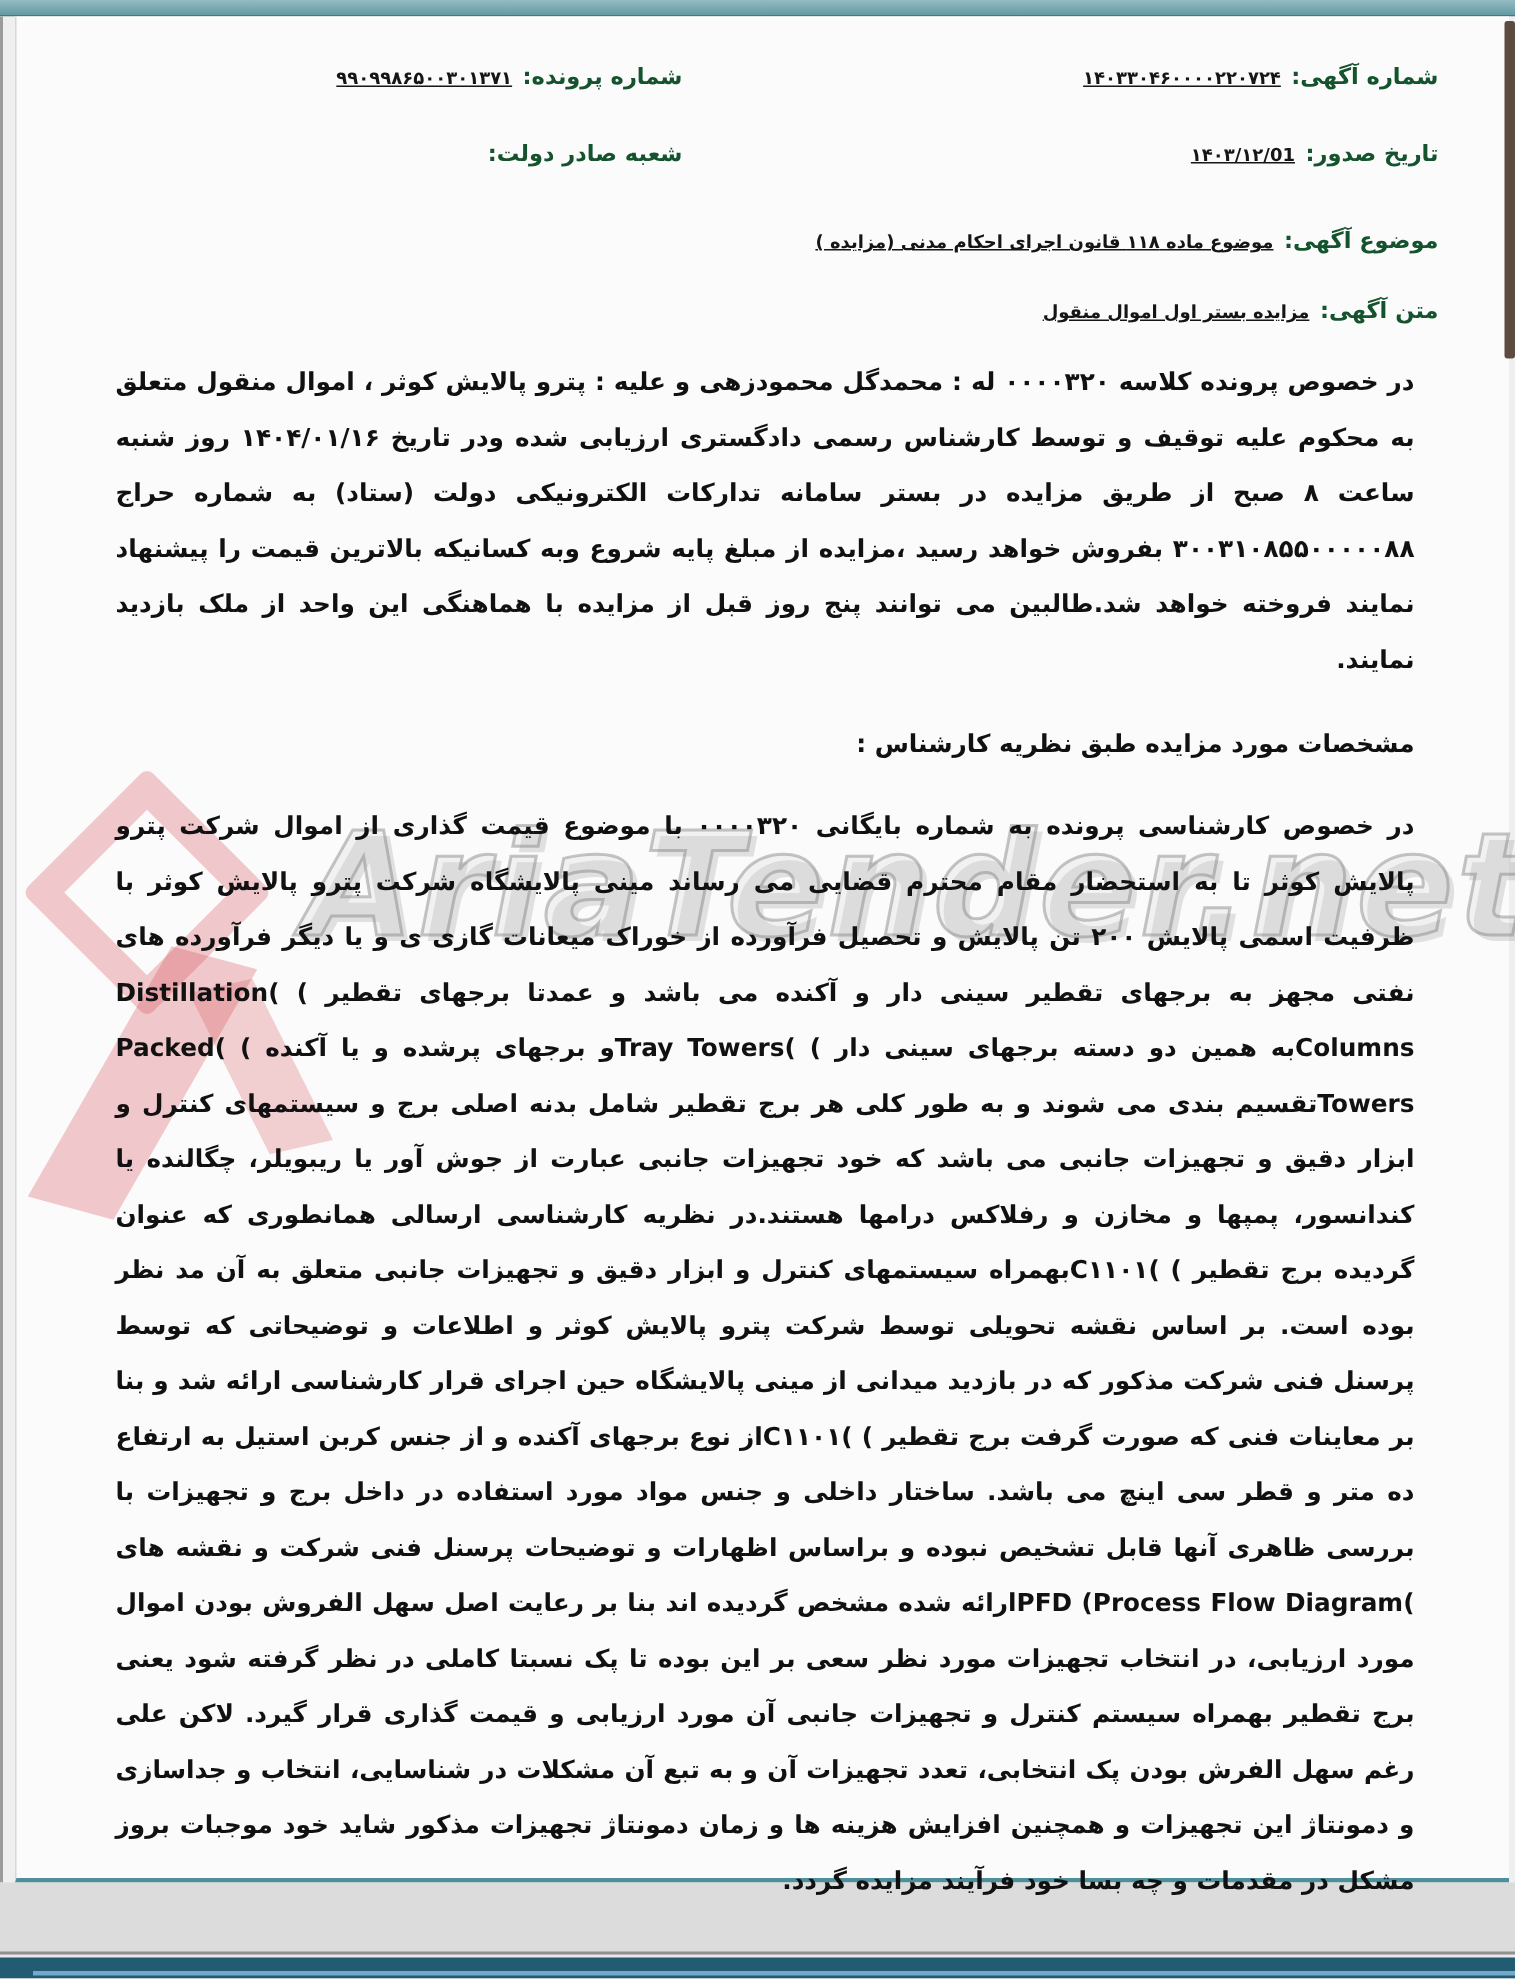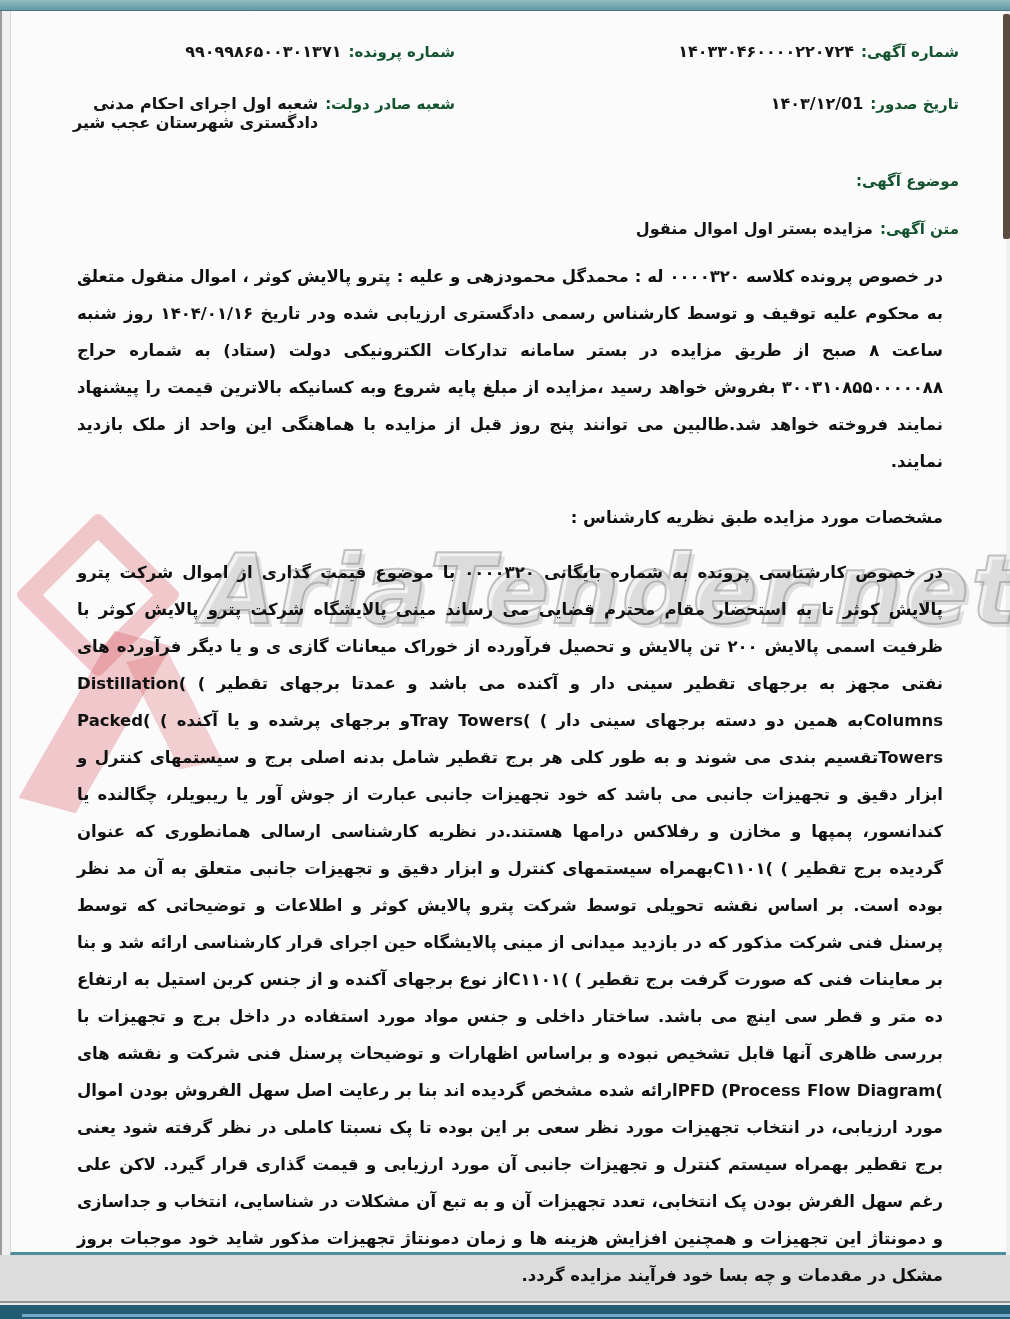--- a/index.html
+++ b/index.html
@@ -52,21 +52,21 @@
   .wm-swoosh2{
     position:absolute;top:150px;left:140px;width:46px;height:110px;
     background:rgba(214,80,90,0.26);
     transform:skewX(16deg) rotate(-12deg);
   }
   
   .hrow{display:flex;direction:rtl;align-items:baseline;}
   .pair{display:flex;direction:rtl;align-items:baseline;gap:7px;}
   .pair-wide{width:504px;flex:0 0 504px;}
   .lbl{color:#14532d;font-weight:bold;font-size:15px;white-space:nowrap;}
-  .val{color:#151515;font-weight:bold;font-size:16px;}
+  .val{color:#151515;font-weight:bold;font-size:12px;text-decoration:underline;}
   .row1{margin-bottom:33px;}
   .row2{margin-bottom:40px;}
   .row3{margin-bottom:29px;}
   .row4{margin-bottom:13px;}
   
   .para{
     color:#111;font-weight:bold;font-size:16.5px;line-height:37px;
     text-align:justify;text-align-last:right;
     margin:16px;
   }
@@ -119,27 +119,27 @@
         </div>
       </div>
 
       <div class="hrow row2">
         <div class="pair pair-wide">
           <span class="lbl">تاریخ صدور:</span>
           <span class="val">۱۴۰۳/۱۲/01</span>
         </div>
         <div class="pair">
           <span class="lbl">شعبه صادر دولت:</span>
-          <span class="val">شعبه اول اجرای احکام مدنی دادگستری شهرستان عجب شیر</span>
         </div>
       </div>
 
       <div class="hrow row3">
         <div class="pair">
           <span class="lbl">موضوع آگهی:</span>
+          <span class="val">موضوع ماده ۱۱۸ قانون اجرای احکام مدنی (مزایده )</span>
         </div>
       </div>
 
       <div class="hrow row4">
         <div class="pair">
           <span class="lbl">متن آگهی:</span>
           <span class="val">مزایده بستر اول اموال منقول</span>
         </div>
       </div>
 

